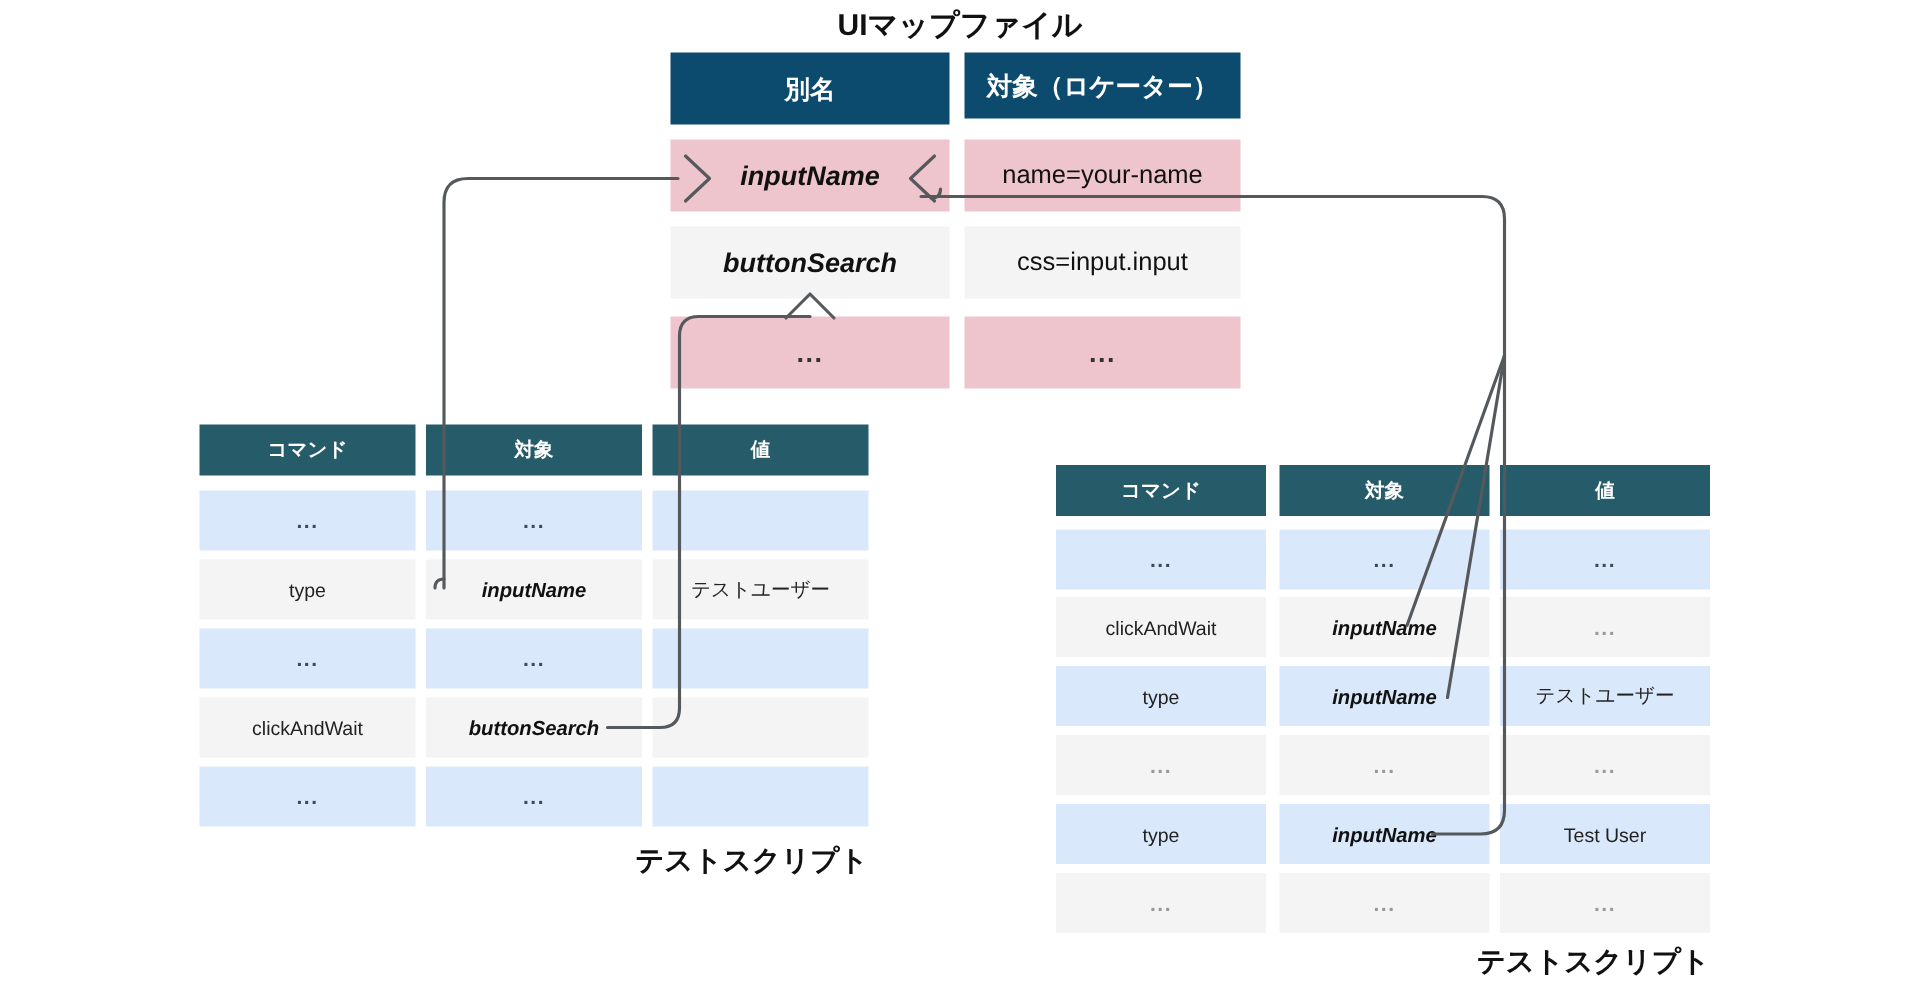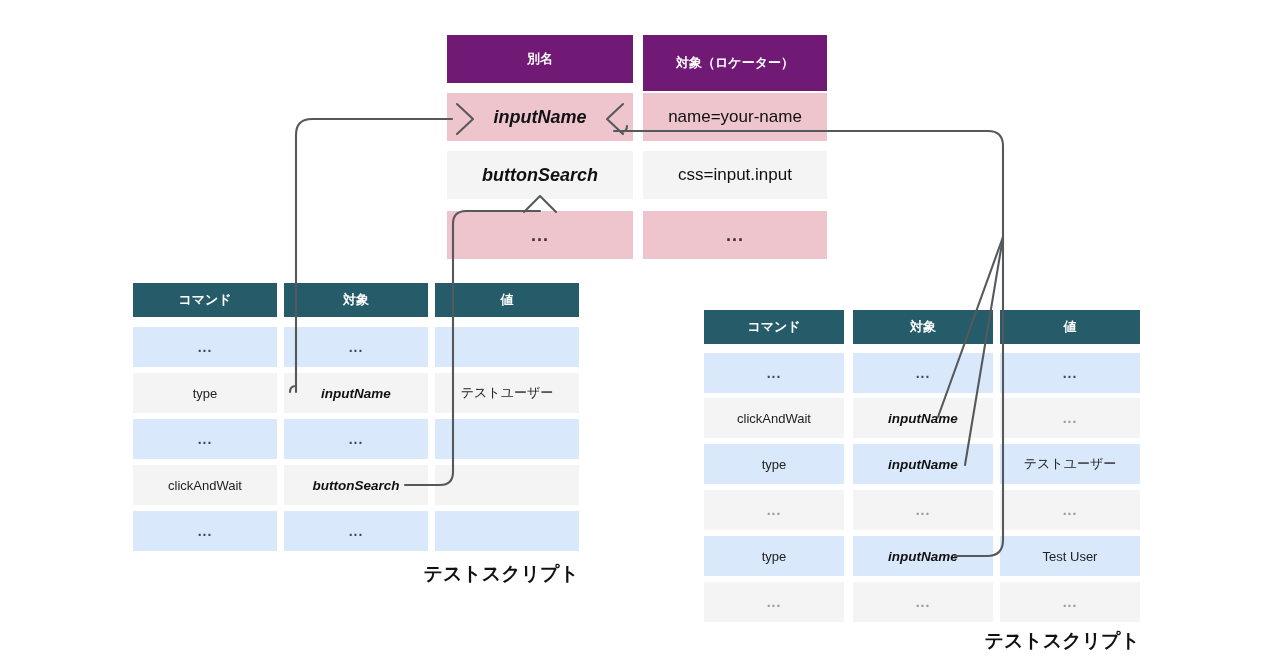--- a/index.html
+++ b/index.html
@@ -25,23 +25,23 @@
     display: flex;
     align-items: center;
     justify-content: center;
     text-align: center;
     box-sizing: border-box;
     white-space: nowrap;
   }
 
   
   .uimap-header {
-    background: #701a75;
+    background: #0c4a6e;
     color: #ffffff;
-    font-size: 13px;
+    font-size: 17px;
     font-weight: bold;
   }
   .uimap-row-pink { background: #eec5cd; }
   .uimap-row-grey { background: #f4f4f4; }
   .uimap-alias {
     font-style: italic;
     font-weight: bold;
     font-size: 18px;
     color: #111111;
   }
@@ -100,25 +100,26 @@
     width: 1280px;
     height: 670px;
     pointer-events: none;
   }
 </style>
 </head>
 <body>
 
 <div id="stage">
 
+  <div class="caption" style="left:640px; top:3px; transform:translateX(-50%); font-size:20px;">UIマップファイル</div>
 
   <div>
 
     <div class="cell uimap-header" style="left:447px; top:35px; width:186px; height:48px;">別名</div>
-    <div class="cell uimap-header" style="left:643px; top:35px; width:184px; height:56px;">対象（ロケーター）</div>
+    <div class="cell uimap-header" style="left:643px; top:35px; width:184px; height:44px;">対象（ロケーター）</div>
 
     <div class="cell uimap-row-pink" style="left:447px; top:93px; width:186px; height:48px;">
       <span class="uimap-alias">inputName</span>
     </div>
     <div class="cell uimap-row-pink" style="left:643px; top:93px; width:184px; height:48px;">
       <span class="uimap-locator">name=your-name</span>
     </div>
 
     <div class="cell uimap-row-grey" style="left:447px; top:151px; width:186px; height:48px;">
       <span class="uimap-alias">buttonSearch</span>

